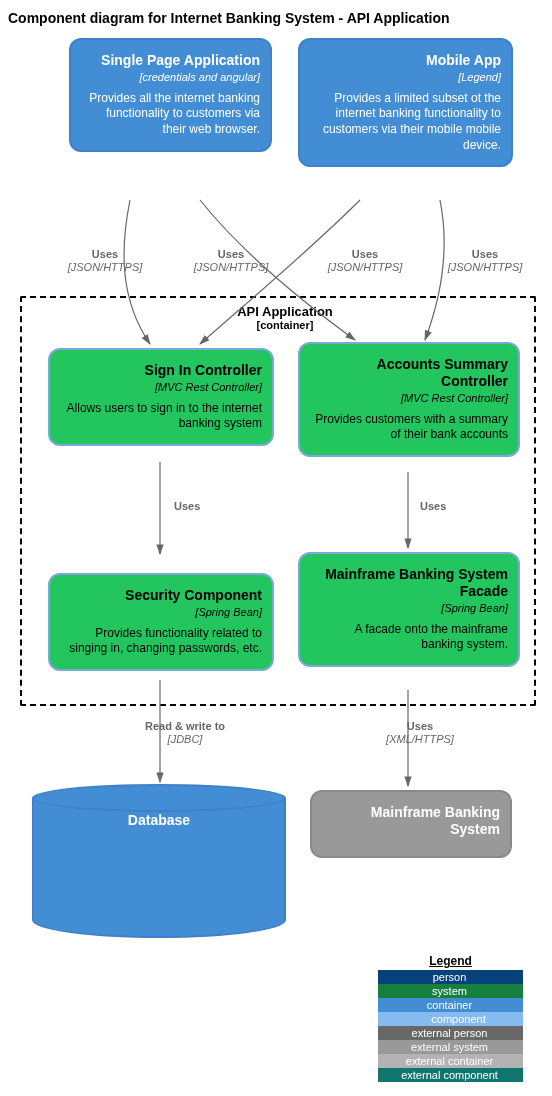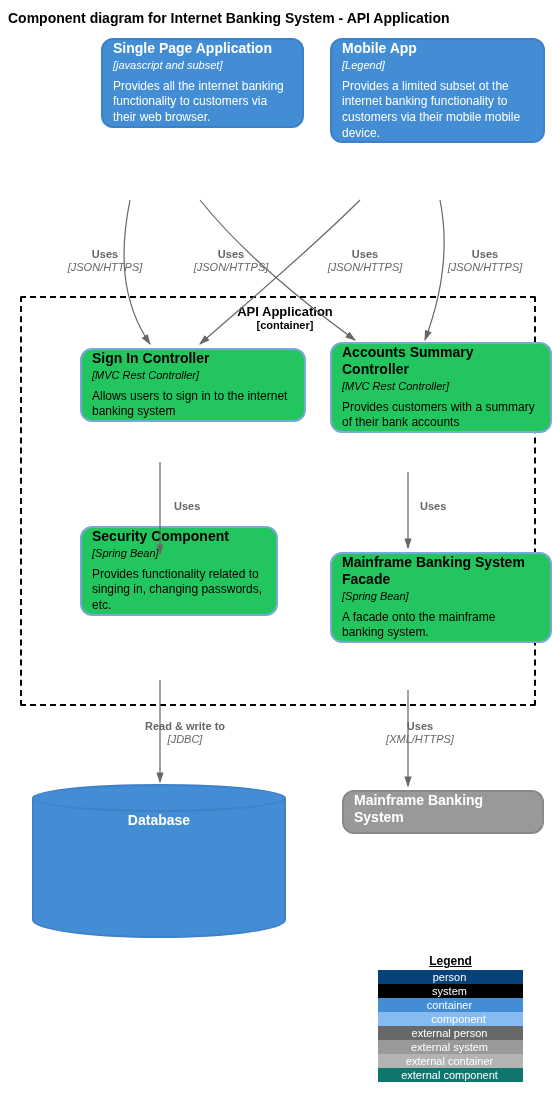--- a/index.html
+++ b/index.html
@@ -12,24 +12,23 @@
   overflow: hidden;
 }
 .title {
   font-weight: bold;
   font-size: 14px;
   padding: 10px 8px 4px 8px;
 }
 .box {
   position: absolute;
   border-radius: 12px;
-  padding: 0 10px;
-  text-align: left;
+  padding: 12px 10px;
+  text-align: right;
   border: 2px solid;
-  margin-left: 32px;
 }
 .box-title { font-weight: bold; font-size: 14px; line-height: 1.2; }
 .box-tech { font-style: italic; font-size: 11px; margin-top: 2px; margin-bottom: 8px; }
 .box-desc { font-size: 12px; line-height: 1.3; }
 .container-box {
   background: #438dd5;
   border-color: #3e81c8;
   color: #fff;
 }
 .component-box {
@@ -88,21 +87,21 @@
 .legend-row { color: #fff; padding: 1px 6px 1px 4px; width: 145px; }
 svg.arrows { position: absolute; top: 0; left: 0; pointer-events: none; }
 </style>
 </head>
 <body>
 
 <div class="title">Component diagram for Internet Banking System - API Application</div>
 
 <div class="box container-box" style="left:69px; top:38px; width:203px;">
   <div class="box-title">Single Page Application</div>
-  <div class="box-tech">[javascript and subset]</div>
+  <div class="box-tech">[credentials and angular]</div>
   <div class="box-desc">Provides all the internet banking functionality to customers via their web browser.</div>
 </div>
 
 <div class="box container-box" style="left:298px; top:38px; width:215px;">
   <div class="box-title">Mobile App</div>
   <div class="box-tech">[Legend]</div>
   <div class="box-desc">Provides a limited subset ot the internet banking functionality to customers via their mobile mobile device.</div>
 </div>
 
 <div class="dashed-container" style="left:20px; top:296px; width:516px; height:410px;"></div>
@@ -116,21 +115,21 @@
   <div class="box-tech">[MVC Rest Controller]</div>
   <div class="box-desc">Allows users to sign in to the internet banking system</div>
 </div>
 
 <div class="box component-box" style="left:298px; top:342px; width:222px;">
   <div class="box-title">Accounts Summary Controller</div>
   <div class="box-tech">[MVC Rest Controller]</div>
   <div class="box-desc">Provides customers with a summary of their bank accounts</div>
 </div>
 
-<div class="box component-box" style="left:48px; top:526px; width:198px;">
+<div class="box component-box" style="left:48px; top:573px; width:226px;">
   <div class="box-title">Security Component</div>
   <div class="box-tech">[Spring Bean]</div>
   <div class="box-desc">Provides functionality related to singing in, changing passwords, etc.</div>
 </div>
 
 <div class="box component-box" style="left:298px; top:552px; width:222px;">
   <div class="box-title">Mainframe Banking System Facade</div>
   <div class="box-tech">[Spring Bean]</div>
   <div class="box-desc">A facade onto the mainframe banking system.</div>
 </div>
@@ -167,21 +166,21 @@
   <span class="et">Read &amp; write to</span><br><span class="ep">[JDBC]</span>
 </div>
 <div class="edge-label" style="left:370px; top:720px; width:100px;">
   <span class="et">Uses</span><br><span class="ep">[XML/HTTPS]</span>
 </div>
 
 <div class="legend" style="left:378px; top:954px;">
   <div class="legend-title">Legend</div>
   <div id="legend-rows">
       <div class="legend-row" style="background: rgb(8, 66, 123);">person</div>
-      <div class="legend-row" style="background: #000000;">system</div>
+      <div class="legend-row" style="background: #15803d;">system</div>
       <div class="legend-row" style="background: rgb(67, 141, 213);">container</div>
       <div class="legend-row" style="background: rgb(133, 187, 240); padding-left: 22px;">component</div>
       <div class="legend-row" style="background: rgb(104, 104, 104);">external person</div>
       <div class="legend-row" style="background: rgb(153, 153, 153);">external system</div>
       <div class="legend-row" style="background: rgb(179, 179, 179);">external container</div>
       <div class="legend-row" style="background: #0f766e;">external component</div>
     </div>
 </div>
 
 <svg class="arrows" width="552" height="1096">

